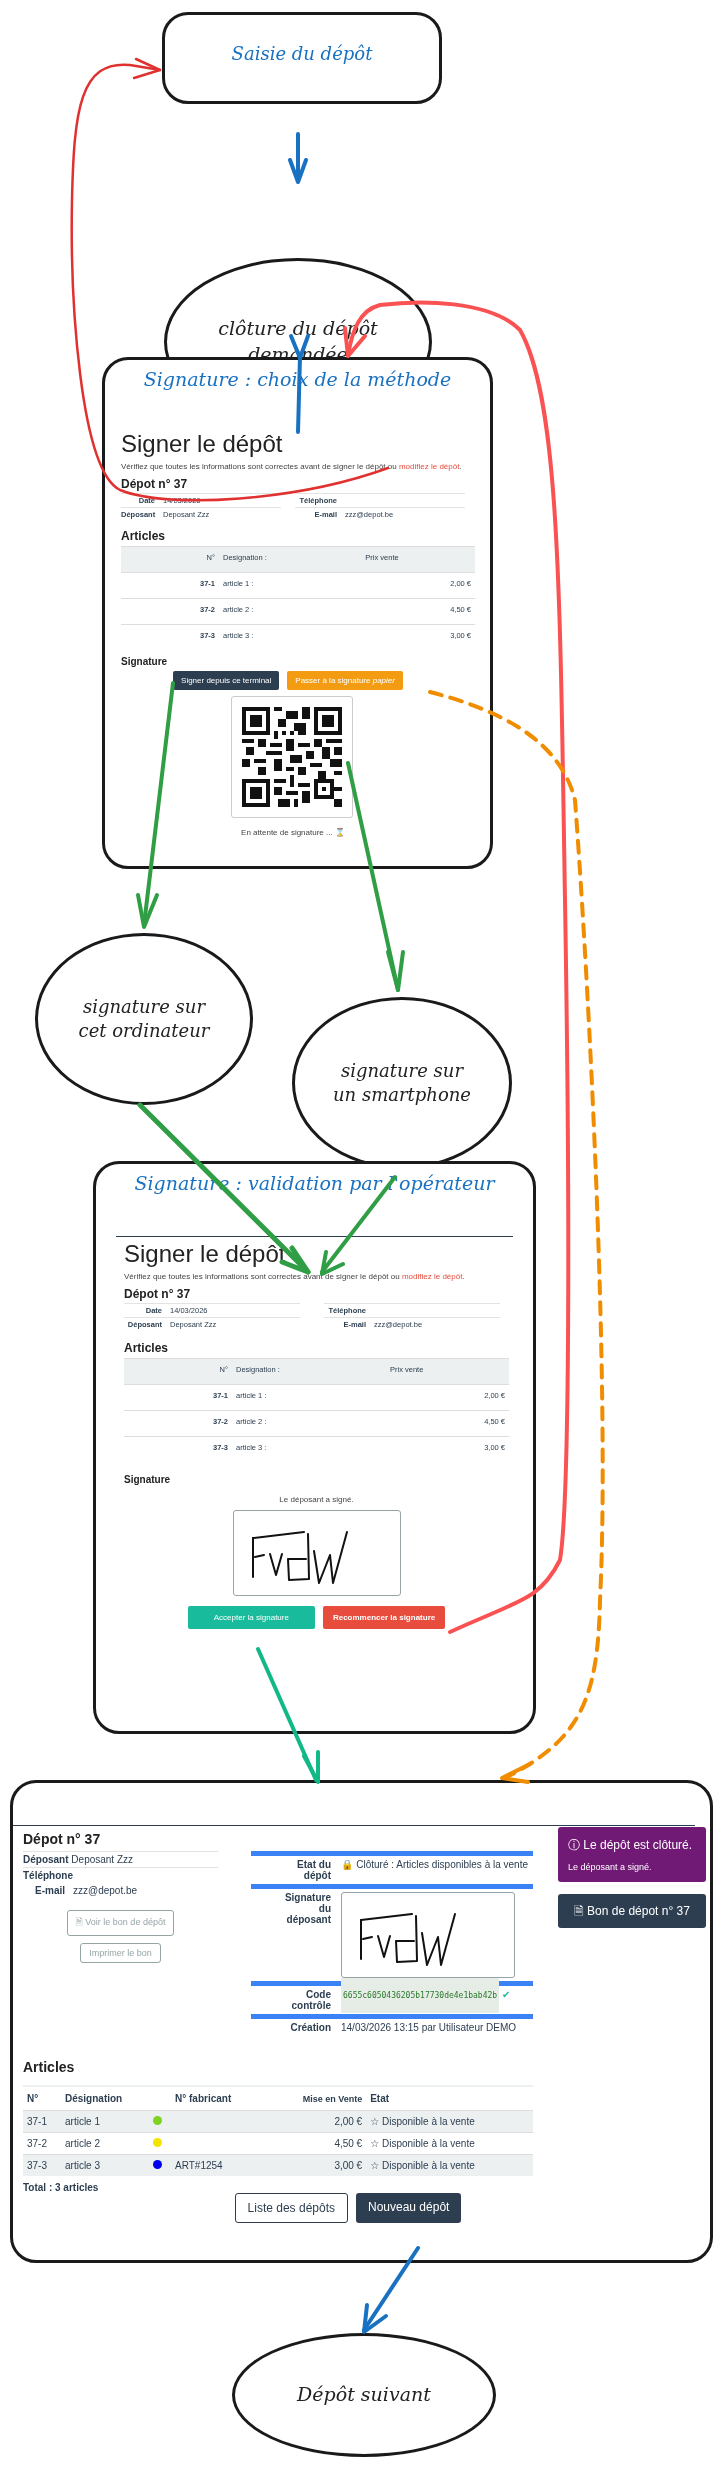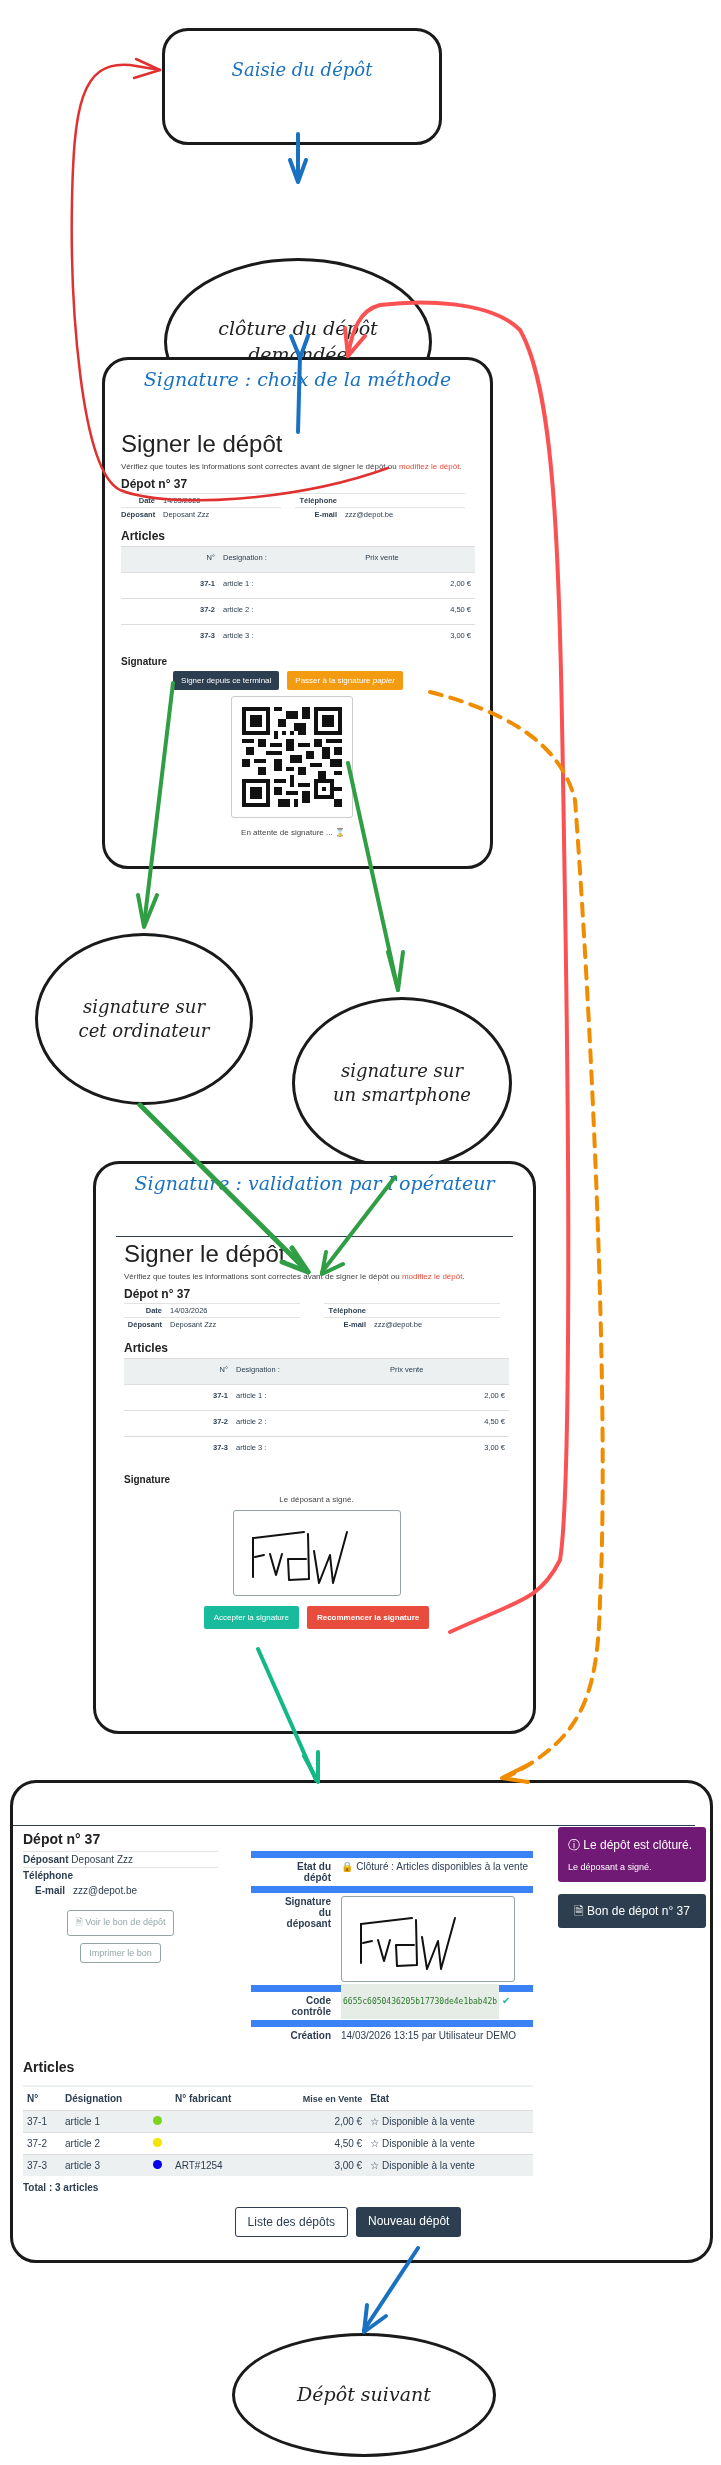--- a/index.html
+++ b/index.html
@@ -36,28 +36,28 @@
   .btn-outline { border:1px solid #95a5a6; color:#95a5a6; border-radius:3px; font-size:9px; padding:4px 8px; display:inline-block; background:#fff; }
   .btn-outline-dark { border:1px solid #2c3e50; color:#2c3e50; border-radius:3px; font-size:12px; padding:7px 12px; display:inline-block; background:#fff; }
   .btn-dark-lg { background:#2c3e50; color:#fff; border-radius:3px; font-size:12px; padding:7px 12px; display:inline-block; }
   .art-tbl { width:100%; border-collapse:collapse; font-size:10px; color:#2c3e50; }
   .art-tbl th { text-align:left; padding:6px 4px; border-top:2px solid #ecf0f1; font-weight:bold; }
   .art-tbl td { padding:5px 4px; border-top:1px solid #ddd; }
   .art-tbl tbody tr:nth-child(odd) { background:#ecf0f1; }
   .dot { display:inline-block; width:9px; height:9px; border-radius:50%; }
   .info-box { background:#701a75; color:#fff; border-radius:3px; padding:10px; font-size:11px; }
   .details { font-size:10px; border-collapse:collapse; }
-  .details td { padding:3px 5px; vertical-align:top; border-top:7px solid #3b82f6; }
+  .details td { padding:3px 5px; vertical-align:top; border-top:5px solid #3b82f6; }
   .details td.k { font-weight:bold; text-align:right; width:75px; }
   .code { font-family:"DejaVu Sans Mono", monospace; font-size:8px; color:#2a7a2a; background:#e6ece6; padding:13px 2px; }
 </style>
 </head>
 <body>
 
-<div class="node rbox" style="left:162px;top:28px;width:280px;height:117px;">
+<div class="node rbox" style="left:162px;top:12px;width:280px;height:92px;">
   <div class="hand abs" style="left:0;right:0;top:28px;text-align:center;color:#1971c2;font-size:18px;">Saisie du dépôt</div>
 </div>
 
 <div class="node ellipse hand" style="left:164px;top:258px;width:268px;height:168px;">
   <div>
     <div>clôture du dépôt</div>
     <div>demandée</div>
   </div>
 </div>
 
@@ -272,21 +272,21 @@
           <path d="M19 27 L19 66"></path>
             <path d="M19 27 L70 21"></path>
             <path d="M21 46 L30 44"></path>
           <path d="M36 43 L42 64 L48 43"></path>
           <path d="M74 23 L75 68 L55 69 L54 48 L72 48"></path>
           <path d="M80 40 L85 72 L96 44 L99 72 L113 21"></path>
         </g>
       </svg>
     </div>
     <div style="display:flex;justify-content:center;gap:8px;margin-top:10px;">
-      <span class="btn btn-teal" style="padding:7px 10px;">Accepter la signature</span>
+      <span class="btn btn-teal" style="padding:7px 26px;">Accepter la signature</span>
       <span class="btn btn-red" style="padding:7px 10px;">Recommencer la signature</span>
     </div>
   </div>
 </div>
 
 <div class="node rbox" style="left:10px;top:1780px;width:703px;height:483px;">
   <div class="abs" style="left:0;right:15px;top:42px;border-top:1px solid #2c3e50;"></div>
 
   <div class="app" style="left:10px;top:44px;width:680px;">
 
@@ -388,21 +388,21 @@
               <td>37-3</td>
               <td>article 3</td>
               <td><span class="dot" style="background:#0000ee;"></span></td>
               <td>ART#1254</td>
               <td style="text-align:right;">3,00 €</td>
               <td><span>☆</span> <span>Disponible à la vente</span></td>
             </tr>
         </tbody>
       </table>
       <div style="font-size:10px;font-weight:bold;margin-top:6px;">Total : 3 articles</div>
-      <div style="text-align:center;margin-top:14px;padding-left:140px;display:flex;gap:8px;justify-content:center;">
+      <div style="text-align:center;padding-left:140px;display:flex;gap:8px;justify-content:center;">
         <span class="btn-outline-dark">Liste des dépôts</span>
         <span class="btn-dark-lg">Nouveau dépôt</span>
       </div>
     </div>
   </div>
 </div>
 
 <div class="node ellipse hand" style="left:232px;top:2333px;width:264px;height:124px;">
   <div>Dépôt suivant</div>
 </div>

